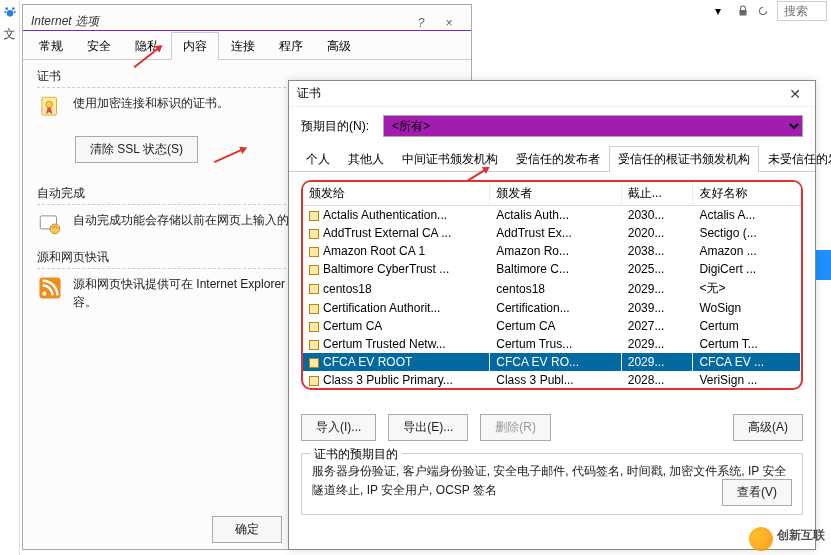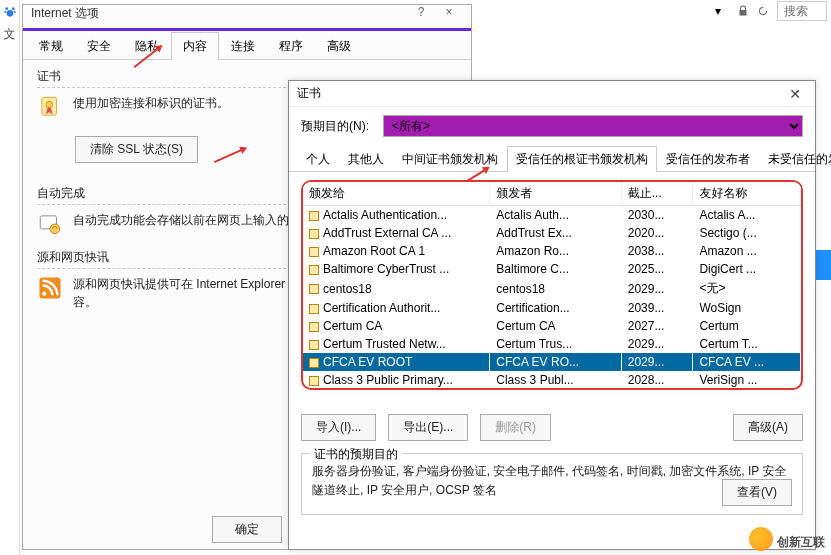--- a/index.html
+++ b/index.html
@@ -6,21 +6,21 @@
 body { background: #fff; width: 831px; height: 555px; overflow: hidden; position: relative; font-size: 12px; }
 .top-bar { position: absolute; top: 0; right: 0; height: 22px; display: flex; align-items: center; gap: 8px; padding: 2px 4px; }
 .top-bar .ico { width: 14px; height: 14px; display: inline-block; }
 .search-box { border: 1px solid #ccc; padding: 2px 6px; font-size: 12px; width: 50px; }
 .left-strip { position: absolute; left: 0; top: 0; width: 20px; height: 555px; border-right: 1px solid #ddd; display: flex; flex-direction: column; align-items: center; padding-top: 4px; gap: 6px; }
 .left-strip svg { width: 16px; height: 16px; }
 .right-strip { position: absolute; right: 0; top: 250px; width: 16px; height: 30px; background: #1e90ff; }
 
 
 .dlg1 { position: absolute; left: 22px; top: 4px; width: 450px; height: 546px; border: 1px solid #aaa; background: #fcfcfc; }
-.dlg1 .titlebar { height: 26px; border-bottom: 3px solid #6d28d9; display: flex; align-items: flex-start; padding: 0 8px; font-size: 12px; color: #333; }
+.dlg1 .titlebar { height: 26px; border-bottom: 1px solid #6d28d9; display: flex; align-items: flex-end; padding: 0 8px; font-size: 12px; color: #333; font-style: italic; }
 .dlg1 .titlebar .spacer { flex: 1; }
 .dlg1 .titlebar .wbtn { width: 28px; text-align: center; color: #666; }
 .tabs1 { display: flex; border-bottom: 1px solid #ccc; padding-left: 4px; }
 .tabs1 .tab { padding: 5px 11px; font-size: 12px; border: 1px solid transparent; border-bottom: none; position: relative; top: 1px; cursor: default; }
 .tabs1 .tab.active { border-color: #ccc; background: #fcfcfc; }
 .arrow-red { position: absolute; width: 30px; height: 2px; background: #d33; }
 .arrow-red::after { content: ""; position: absolute; right: -6px; top: -3px; border-left: 7px solid #d33; border-top: 4px solid transparent; border-bottom: 4px solid transparent; }
 .section { padding: 8px 14px 4px 14px; }
 .section .grp-label { font-size: 12px; color: #222; margin-bottom: 6px; border-bottom: 1px dashed #ccc; padding-bottom: 2px; }
 .section .row { display: flex; gap: 10px; align-items: flex-start; }
@@ -47,21 +47,21 @@
 .cert-ico { display: inline-block; width: 10px; height: 10px; border: 1px solid #b8860b; background: #ffe9a8; margin-right: 4px; vertical-align: middle; }
 .btn-row2 { display: flex; gap: 12px; padding: 8px 12px; }
 .btn-row2 .spacer { flex: 1; }
 .btn.disabled { color: #999; }
 .purpose-box { margin: 4px 12px 0 12px; border: 1px solid #ccc; padding: 8px 10px; font-size: 12px; position: relative; }
 .purpose-box .legend { position: absolute; top: -8px; left: 8px; background: #fff; padding: 0 4px; font-size: 12px; }
 .purpose-box .desc { line-height: 1.6; color: #222; margin-bottom: 6px; }
 .view-btn { position: absolute; right: 10px; bottom: 8px; }
 
 
-.watermark { position: absolute; right: 6px; bottom: 4px; display: flex; align-items: flex-end; gap: 4px; opacity: .85; margin-left: 33px; }
+.watermark { position: absolute; right: 6px; bottom: 4px; display: flex; align-items: flex-start; gap: 4px; opacity: .85; margin-left: 33px; }
 .watermark .logo { width: 24px; height: 24px; border-radius: 50%; background: radial-gradient(circle at 35% 35%, #ffb300, #ff8c00); position: relative; }
 .watermark .txt { font-size: 12px; color: #333; font-weight: 600; }
 </style>
 </head>
 <body>
 
 <div class="top-bar">
   <span class="ico">▾</span>
   <svg width="12" height="12" viewBox="0 0 24 24">
       <path fill="#666" d="M6 10V7a6 6 0 1112 0v3h1v11H5V10h1zm2 0h8V7a4 4 0 10-8 0v3z"></path>
@@ -154,22 +154,22 @@
     <span class="close-x">✕</span>
   </div>
   <div class="purpose-row">
     <span>预期目的(N):</span>
     <select><option>&lt;所有&gt;</option></select>
   </div>
   <div class="tabs2">
     <div class="tab">个人</div>
     <div class="tab">其他人</div>
     <div class="tab">中间证书颁发机构</div>
+    <div class="tab">受信任的发布者</div>
     <div class="tab active">受信任的根证书颁发机构</div>
-    <div class="tab">受信任的发布者</div>
     <div class="tab">未受信任的发布者</div>
   </div>
   <div style="position:absolute;left:168px;top:96px;transform:rotate(-32deg);" class="arrow-red"></div>
 
   <div class="cert-list-wrap">
     <table class="cert-table">
       <colgroup>
           <col style="width:150px">
           <col style="width:110px">
           <col style="width:60px">

